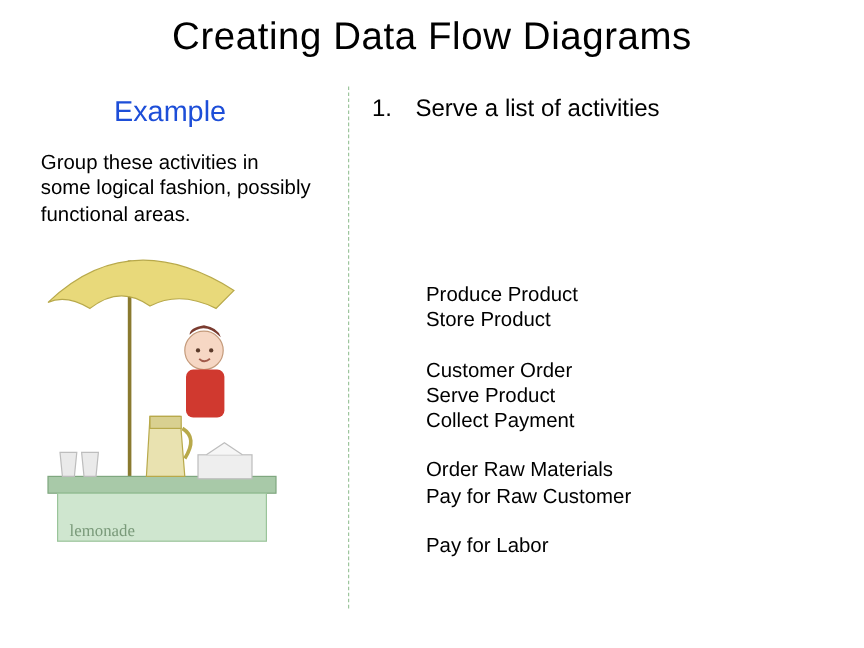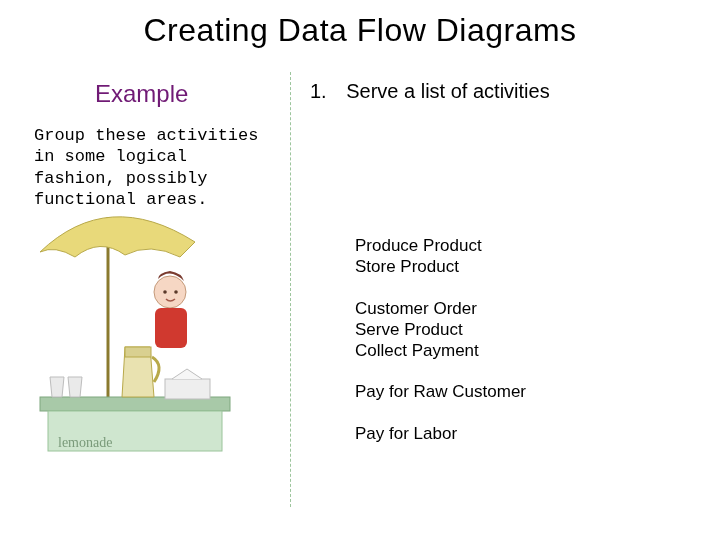--- a/index.html
+++ b/index.html
@@ -1,19 +1,19 @@
 <!DOCTYPE html>
 <html><head>
 <meta charset="utf-8">
 <style>
   html,body{margin:0;padding:0;width:720px;height:540px;background:#fff;font-family:Arial,Helvetica,sans-serif;color:#000;overflow:hidden}
   .slide{position:relative;width:720px;height:540px}
   .title{position:absolute;top:12px;left:0;width:720px;text-align:center;font-size:32px;letter-spacing:.5px}
-  .example{position:absolute;top:80px;left:95px;font-size:24px;color:#701a75}
-  .note{position:absolute;top:125px;left:34px;width:225px;font-family:Liberation Mono, monospace;font-size:17px;line-height:1.25}
+  .example{position:absolute;top:80px;left:95px;font-size:24px;color:#1d4ed8}
+  .note{position:absolute;top:125px;left:34px;width:225px;font-family:Liberation Sans, sans-serif;font-size:17px;line-height:1.25}
   .step{position:absolute;top:80px;left:310px;font-size:20px}
   .step .num{margin-right:14px}
   .divider{position:absolute;top:72px;left:290px;height:435px;border-left:1px dashed #9dc59d}
   .groups{position:absolute;top:235px;left:355px;font-size:17px;line-height:1.25}
   .groups .grp{margin-bottom:20px}
   .illus{position:absolute;top:197px;left:30px;width:210px;height:270px}
 </style>
 </head>
 <body>
 
@@ -36,20 +36,21 @@
     <div class="grp">
       <div>Produce Product</div>
       <div>Store Product</div>
     </div>
     <div class="grp">
       <div>Customer Order</div>
       <div>Serve Product</div>
       <div>Collect Payment</div>
     </div>
     <div class="grp">
+      <div>Order Raw Materials</div>
       <div>Pay for Raw Customer</div>
     </div>
     <div class="grp">
       <div>Pay for Labor</div>
     </div>
   </div>
 
   <div class="illus">
     <svg viewBox="0 0 210 270" width="210" height="270">
 

